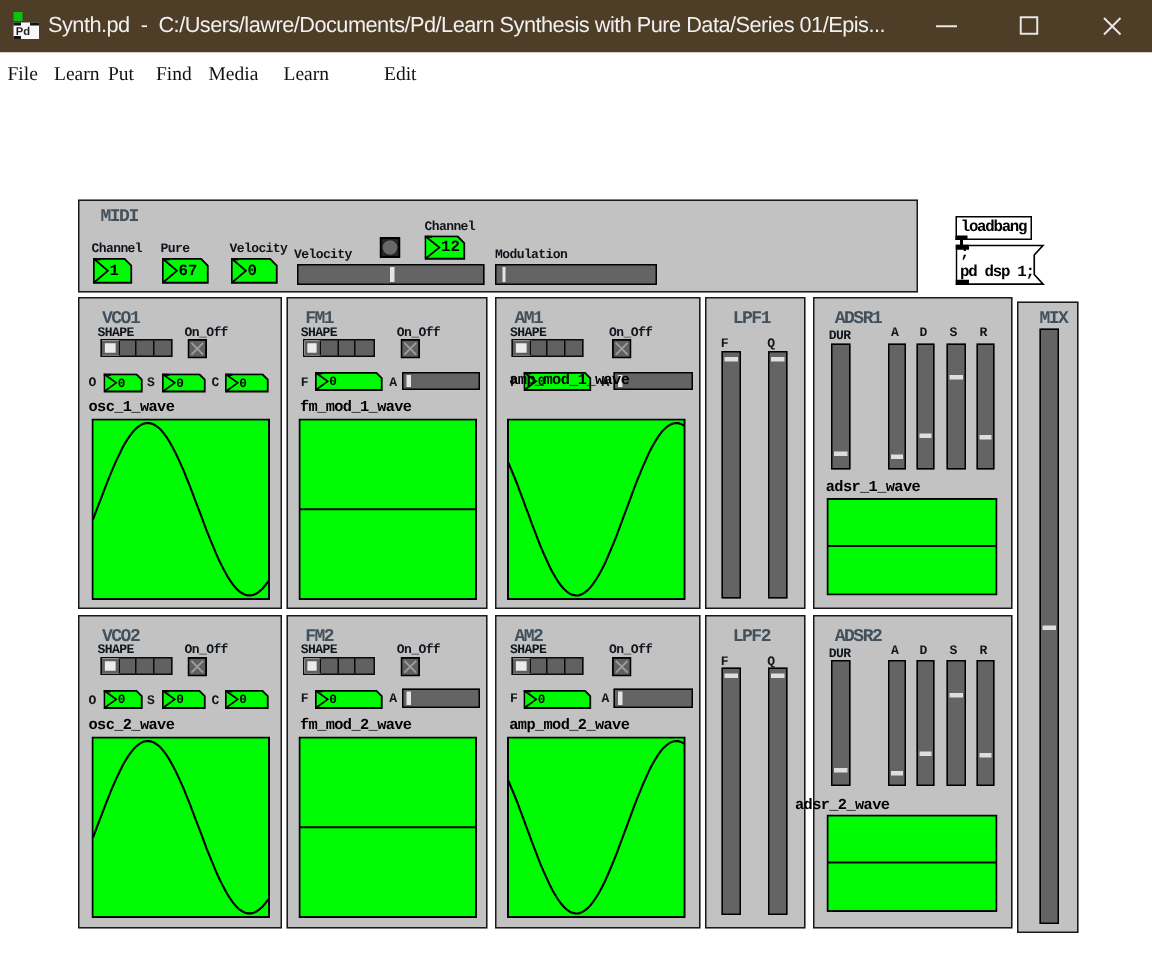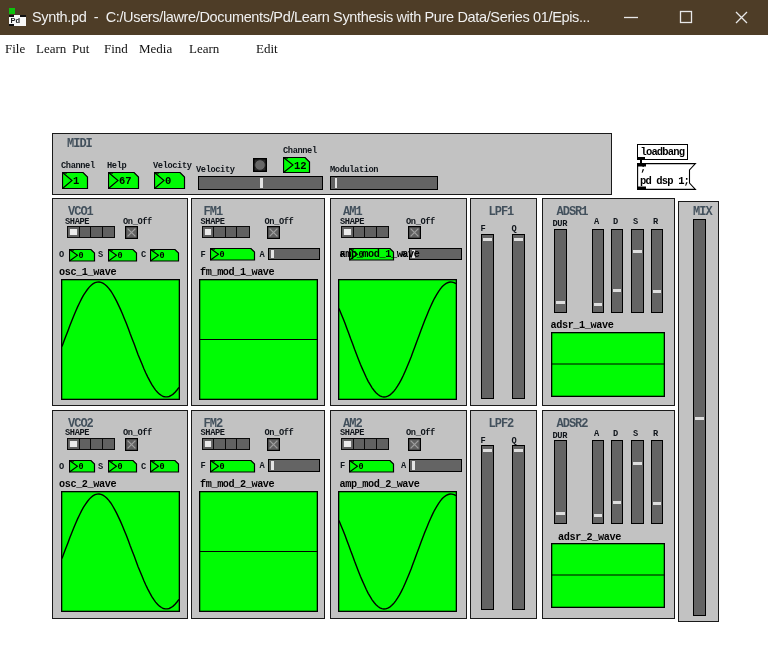--- a/index.html
+++ b/index.html
@@ -47,21 +47,21 @@
 <div class="ab menu" style="left:256px">Edit</div>
 <div class="ab panel" style="left:52px;top:133px;width:560px;height:62px"></div>
 <div class="ab ptitle" style="left:67px;top:137px">MIDI</div>
 <div class="ab slab" style="left:61px;top:161px">Channel</div>
 <svg class="ab" style="left:62px;top:171.5px" width="27" height="18">
     <polygon points="0.5,0.5 21.0,0.5 25.5,5.0 25.5,16.5 0.5,16.5" fill="#00fc04" stroke="#000" stroke-width="1.2"></polygon>
     <path d="M0.5,0.5 L10.0,8.5 L0.5,16.5" fill="none" stroke="#000" stroke-width="1.1"></path>
     <rect x="0" y="0" width="5" height="1.6" fill="#000"></rect>
     <text x="11.0" y="9.0" font-size="10.5" font-weight="bold" fill="#000" dominant-baseline="central">1</text>
   </svg>
-<div class="ab slab" style="left:107px;top:161px">Help</div>
+<div class="ab slab" style="left:107px;top:161px">Pure</div>
 <svg class="ab" style="left:108px;top:171.5px" width="32" height="18">
     <polygon points="0.5,0.5 26.0,0.5 30.5,5.0 30.5,16.5 0.5,16.5" fill="#00fc04" stroke="#000" stroke-width="1.2"></polygon>
     <path d="M0.5,0.5 L10.0,8.5 L0.5,16.5" fill="none" stroke="#000" stroke-width="1.1"></path>
     <rect x="0" y="0" width="5" height="1.6" fill="#000"></rect>
     <text x="11.0" y="9.0" font-size="10.5" font-weight="bold" fill="#000" dominant-baseline="central">67</text>
   </svg>
 <div class="ab slab" style="left:153px;top:161px">Velocity</div>
 <svg class="ab" style="left:154px;top:171.5px" width="32" height="18">
     <polygon points="0.5,0.5 26.0,0.5 30.5,5.0 30.5,16.5 0.5,16.5" fill="#00fc04" stroke="#000" stroke-width="1.2"></polygon>
     <path d="M0.5,0.5 L10.0,8.5 L0.5,16.5" fill="none" stroke="#000" stroke-width="1.1"></path>
@@ -359,21 +359,21 @@
     <div class="vh" style="top:59.8px;background:#dedede"></div>
   </div>
 <div class="ab slab" style="left:633.0px;top:428.5px">S</div>
 <div class="ab sl" style="left:631.3px;top:440.0px;width:12.5px;height:84px">
     <div class="vh" style="top:20.7px;background:#dedede"></div>
   </div>
 <div class="ab slab" style="left:653.0px;top:428.5px">R</div>
 <div class="ab sl" style="left:650.5px;top:440.0px;width:12.5px;height:84px">
     <div class="vh" style="top:60.7px;background:#dedede"></div>
   </div>
-<div class="ab wlab" style="left:558px;top:531.5px">adsr_2_wave</div>
+<div class="ab wlab" style="left:530px;top:531.5px">adsr_2_wave</div>
 <svg class="ab" style="left:551.0px;top:543.0px" width="114" height="65">
     <rect x="0.65" y="0.65" width="112.7" height="63.7" fill="#00fc04" stroke="#000" stroke-width="1.3"></rect>
     <line x1="1" y1="32" x2="113" y2="32" stroke="#000" stroke-width="1.2"></line>
   </svg>
 <div class="ab panel" style="left:678px;top:201px;width:41px;height:421px"></div>
 <div class="ab ptitle" style="left:693px;top:205px">MIX</div>
 <div class="ab sl" style="left:693px;top:219px;width:12.5px;height:397px">
     <div class="vh" style="top:196.5px;background:#dedede"></div>
   </div>
 </body></html>

